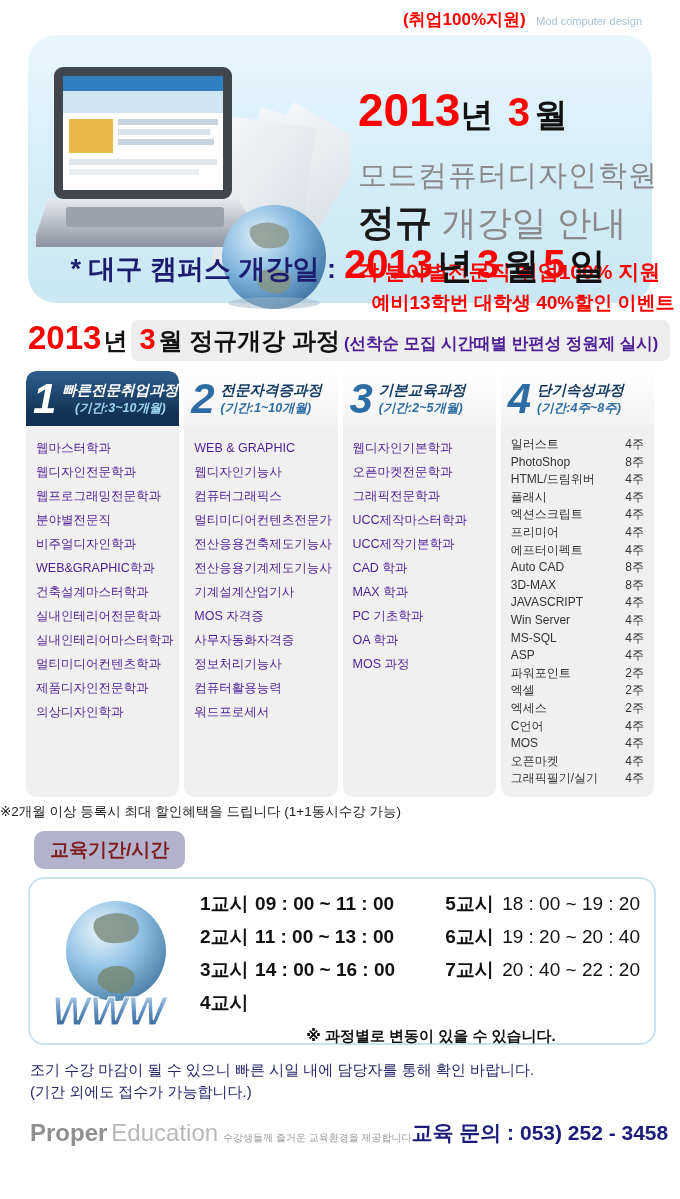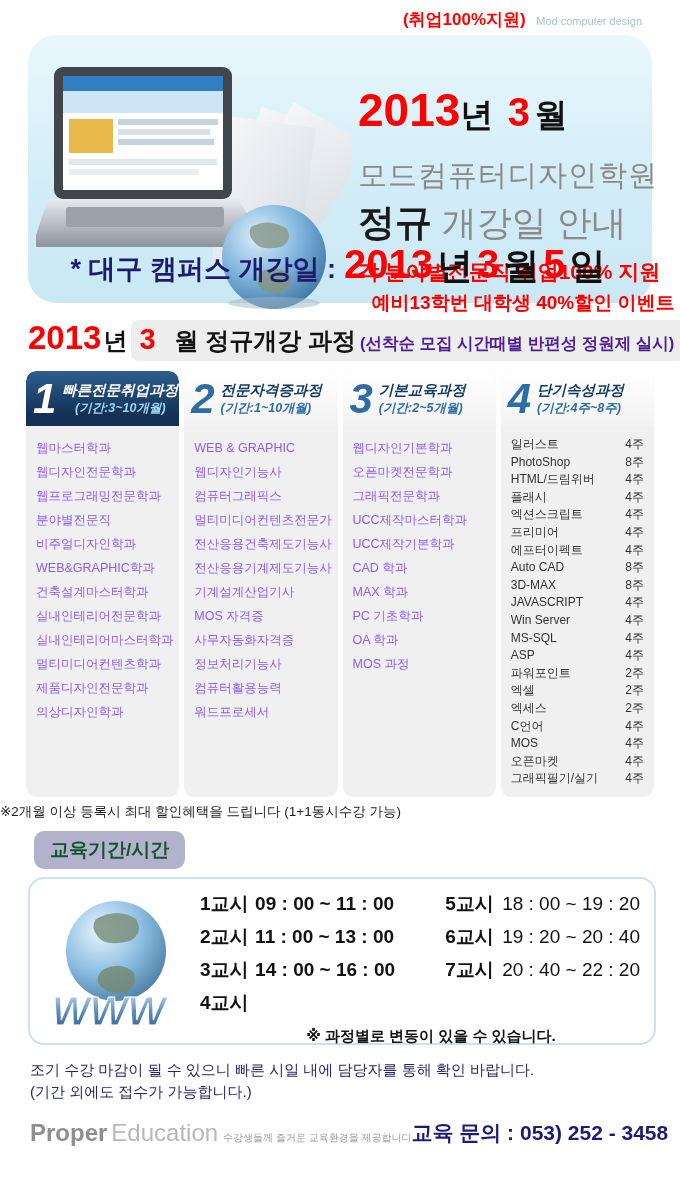--- a/index.html
+++ b/index.html
@@ -37,49 +37,49 @@
   .campus-label { color:#1c1c6e; font-weight:bold; font-size:27px; margin-right:8px; }
   .campus-num { color:#ff0000; font-weight:bold; font-size:40px; }
   .campus-suf { color:#111; font-weight:600; font-size:36px; margin:0 4px; }
 
   
   .section-header { margin:16px 28px 10px 28px; white-space:nowrap; display:flex; align-items:baseline; }
   .sec-year { color:#ff0000; font-weight:bold; font-size:33px; }
   .sec-suf { color:#111; font-size:24px; font-weight:600; margin-left:2px; }
   .sec-pill { background:#ededed; border-radius:8px; padding:3px 12px 4px 8px; margin-left:4px; display:inline-flex; align-items:baseline; }
   .sec-month { color:#ff0000; font-weight:bold; font-size:29px; }
-  .sec-title { color:#111; font-size:24px; font-weight:600; margin-left:19px; }
+  .sec-title { color:#111; font-size:24px; font-weight:600; margin-left:3px; }
   .sec-note { color:#4c1d95; font-weight:bold; font-size:16.5px; margin-left:4px; }
 
   
   .columns { display:flex; gap:5px; margin:0 26px; }
   .card { flex:1; background:#f0f0f0; border-radius:10px; height:426px; overflow:hidden; }
   .card-head { height:55px; display:flex; align-items:center; padding:4px 4px 4px 7px; border-radius:10px 10px 0 0; }
   .head-dark { background:linear-gradient(180deg,#2e5e8e 0%, #123154 80%); }
   .head-light { background:linear-gradient(180deg,#ffffff 0%, #f2f2f2 100%); }
   .col-num { font-size:42px; font-weight:bold; font-style:italic; line-height:1; margin-right:6px; }
   .head-dark .col-num { color:#ffffff; }
   .head-light .col-num { color:#2e6da4; }
   .head-titles { display:flex; flex-direction:column; }
   .col-title { font-weight:bold; font-style:italic; font-size:14.5px; white-space:nowrap; }
   .head-dark .col-title { color:#ffffff; }
   .head-light .col-title { color:#123a63; }
   .col-period { font-style:italic; font-size:12.5px; font-weight:bold; }
   .head-dark .col-period { color:#9fd4ee;text-align:center; }
   .head-light .col-period { color:#2e6da4; }
   .card-body { padding:10px 6px 0 10px; }
-  .course-item { font-size:12.5px; color:#8b5cf6; line-height:24px; white-space:nowrap; }
+  .course-item { font-size:12.5px; color:#4c1d95; line-height:24px; white-space:nowrap; }
   .course-row { display:flex; justify-content:space-between; font-size:12px; color:#333; line-height:17.6px; white-space:nowrap; }
   .course-row .weeks { margin-right:4px; }
 
   
   .discount-note { text-align:left; margin:6px 14px 0 0; font-size:13.5px; color:#222; }
 
   
-  .badge { display:inline-block; margin:10px 0 0 34px; background:#b2b2cd; border-radius:10px; padding:6px 16px; font-size:19px; font-weight:bold; color:#14532d; }
+  .badge { display:inline-block; margin:10px 0 0 34px; background:#b2b2cd; border-radius:10px; padding:6px 16px; font-size:19px; font-weight:bold; color:#7f1d1d; }
 
   
   .schedule-box { margin:8px 24px 0 28px; background:#fff; border:2px solid #c9e2ee; border-radius:16px; padding:10px 14px 8px 12px; position:relative; height:168px; }
   .globe-art { position:absolute; left:14px; top:10px; }
   .sched-rows { margin-left:158px; padding-top:2px; }
   .sched-row { display:flex; align-items:baseline; height:33px; }
   .sp { font-weight:bold; font-size:19px; color:#111; width:58px; white-space:nowrap; }
   .st { font-weight:bold; font-size:19px; color:#111; width:200px; white-space:nowrap; }
   .sp2 { font-weight:bold; font-size:19px; color:#111; width:60px; white-space:nowrap; }
   .st2 { font-weight:normal; font-size:19px; color:#111; white-space:nowrap; }

